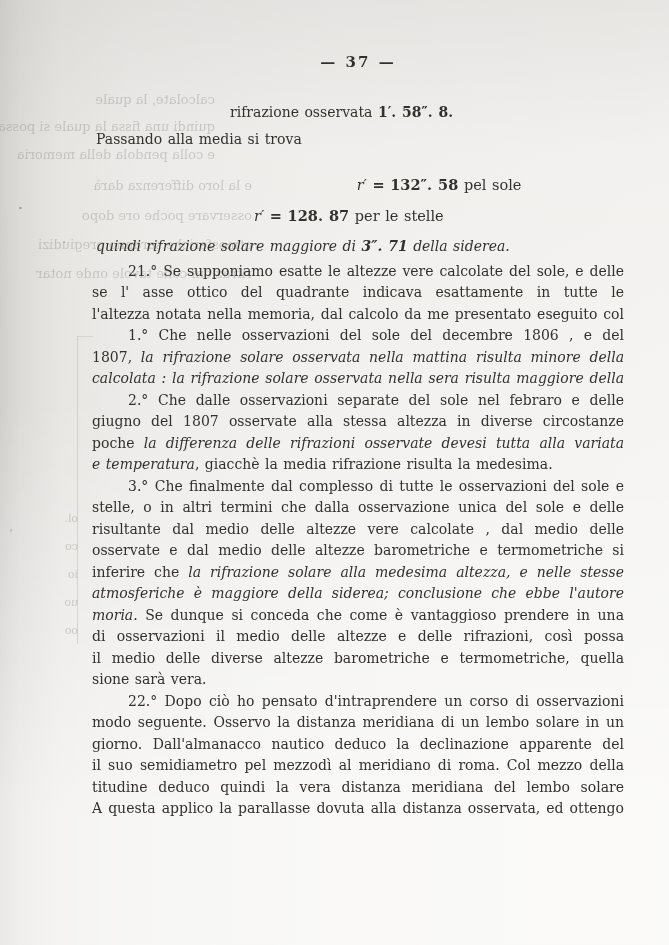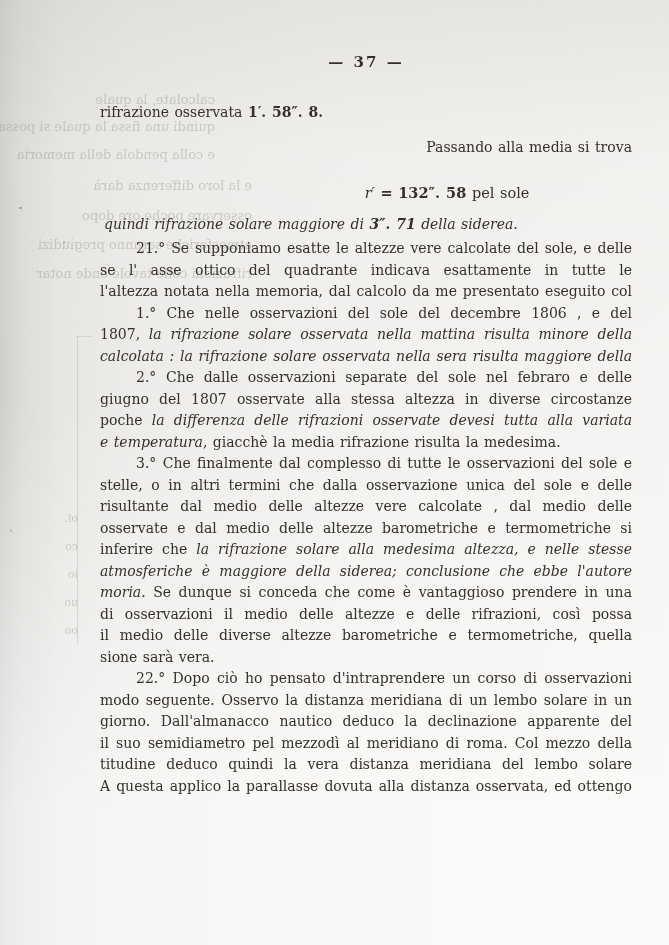--- a/index.html
+++ b/index.html
@@ -4,29 +4,29 @@
 <style>
   * { margin:0; padding:0; box-sizing:border-box; }
   html,body { width:669px; height:945px; background:#f5f4f2; }
   .page {
     position:relative; width:669px; height:945px; overflow:hidden;
     font-family:"DejaVu Serif", serif; color:#34312d;
     background:
       linear-gradient(to bottom, rgba(198,196,192,0.30) 0%, rgba(226,224,220,0.14) 16%, rgba(255,255,255,0) 42%, rgba(255,255,255,0.55) 86%),
       linear-gradient(to right, #cfcecb 0%, #dcdbd8 3%, #e7e6e3 9%, #edecea 20%, #f2f1ef 48%, #f5f4f2 100%);
   }
-  .content { position:absolute; left:100px; top:0; width:532px; font-size:14px; line-height:21.5px; word-spacing:1px; }
+  .content { position:absolute; left:92px; top:0; width:532px; font-size:14px; line-height:21.5px; word-spacing:1px; }
   .line { height:21.5px; overflow:hidden; }
   .just { text-align:justify; text-align-last:justify; text-justify:inter-word; }
   .indent { text-indent:36px; }
   .it { font-style:italic; }
   .num { font-weight:bold; }
   .page-number { margin-top:52px; line-height:20px; text-align:center; font-size:15px; font-weight:bold; letter-spacing:2px; }
-  .cont { margin-top:30px; }
-  .passando { margin-top:13px; margin-left:4px;text-align:right; }
+  .cont { margin-top:30px; margin-left:138px; }
+  .passando { margin-top:5px; margin-left:4px; }
   .formula { margin-left:162px; font-size:14.5px; }
   .f1 { margin-top:24px;text-align:center; }
   .f2 { margin-top:9px; }
   .fvar { font-style:italic; }
   .quindi { margin-top:10px; margin-left:4px;font-style:italic; }
   .body-text { margin-top:3px; }
   .bleed-layer { position:absolute; left:0; top:0; width:669px; height:945px; pointer-events:none; }
   .bleed-line {
     position:absolute; white-space:nowrap; text-align:left;
     transform:scaleX(-1); color:rgba(118,115,110,0.55); opacity:.55;
@@ -75,20 +75,26 @@
 
     <div class="line passando">Passando alla media si trova</div>
 
     <div class="line formula f1">
       <span class="fvar">r′</span>
       <span class="num">=</span>
       <span class="num">132″. 58</span>
       <span>pel sole</span>
     </div>
 
+    <div class="line formula f2">
+      <span class="fvar">r′</span>
+      <span class="num">=</span>
+      <span class="num">128. 87</span>
+      <span>per le stelle</span>
+    </div>
 
     <div class="line quindi">
       <span>quindi rifrazione solare maggiore di</span>
       <span class="num">3″. 71</span>
       <span>della siderea.</span>
     </div>
 
     <div class="body-text">
         <div>
           <div class="line just indent"><span>21.° Se supponiamo esatte le altezze vere calcolate del sole, e delle stelle,</span></div>

